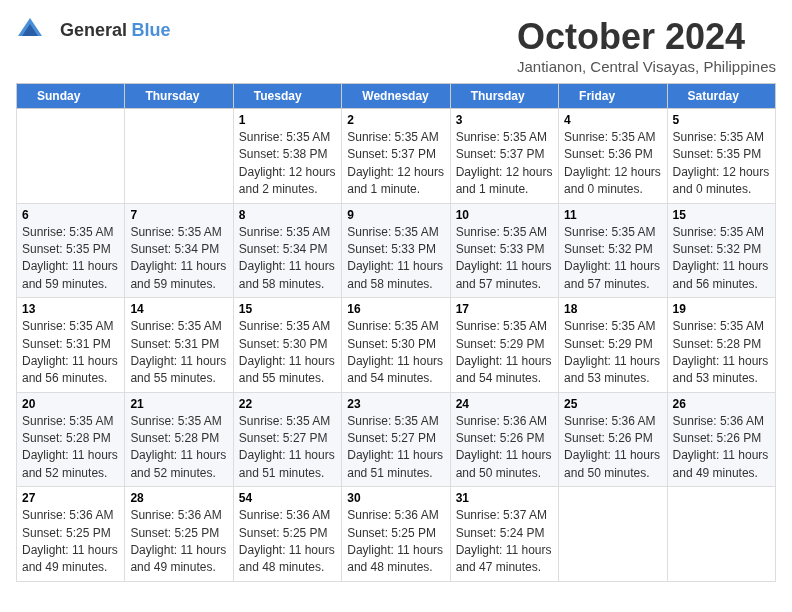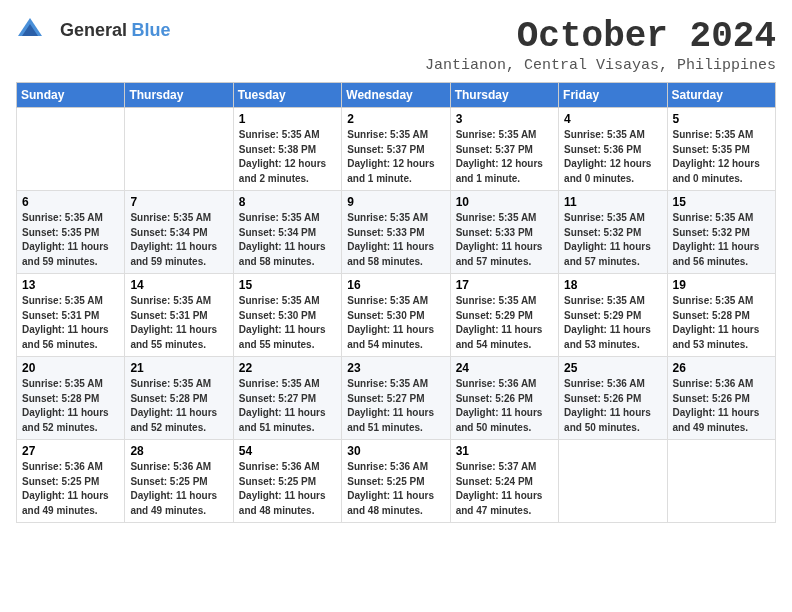--- a/index.html
+++ b/index.html
@@ -29,41 +29,40 @@
     .logo-text-blue {
       font-size: 18px;
       font-weight: bold;
       color: #4a90d9;
     }
     .logo-icon {
       width: 28px;
       height: 28px;
     }
     .title-block {
-      text-align: right;
-      font-family: Liberation Mono, monospace;
+      text-align: left;
     }
     .month-title {
       font-size: 36px;
       font-weight: bold;
       color: #333;
     }
     .location {
       font-size: 15px;
       color: #555;
     }
     .calendar {
       width: 100%;
       border-collapse: collapse;
       font-size: 10.5px;
     }
     .calendar th {
       background: #3a7bd5;
       color: #fff;
-      padding: 5px 4px;
+      padding: 5px 20px;
       text-align: left;
       font-size: 12px;
       border: 1px solid #ccc;
     }
     .calendar td {
       border: 1px solid #ddd;
       vertical-align: top;
       padding: 4px 5px;
       min-height: 80px;
       width: calc(100% / 7);
@@ -74,22 +73,21 @@
     }
     .day-number {
       font-weight: bold;
       font-size: 12px;
       display: block;
       margin-bottom: 2px;
     }
     .day-info {
       color: #333;
       line-height: 1.45;
-      font-size: 10px;
-      font-weight: bold;
+      font-size: 12px;
     }
     .empty-cell {
       background: #fff !important;
     }
   </style>
 </head>
 <body>
 
 <div class="header">
   <div class="logo">

